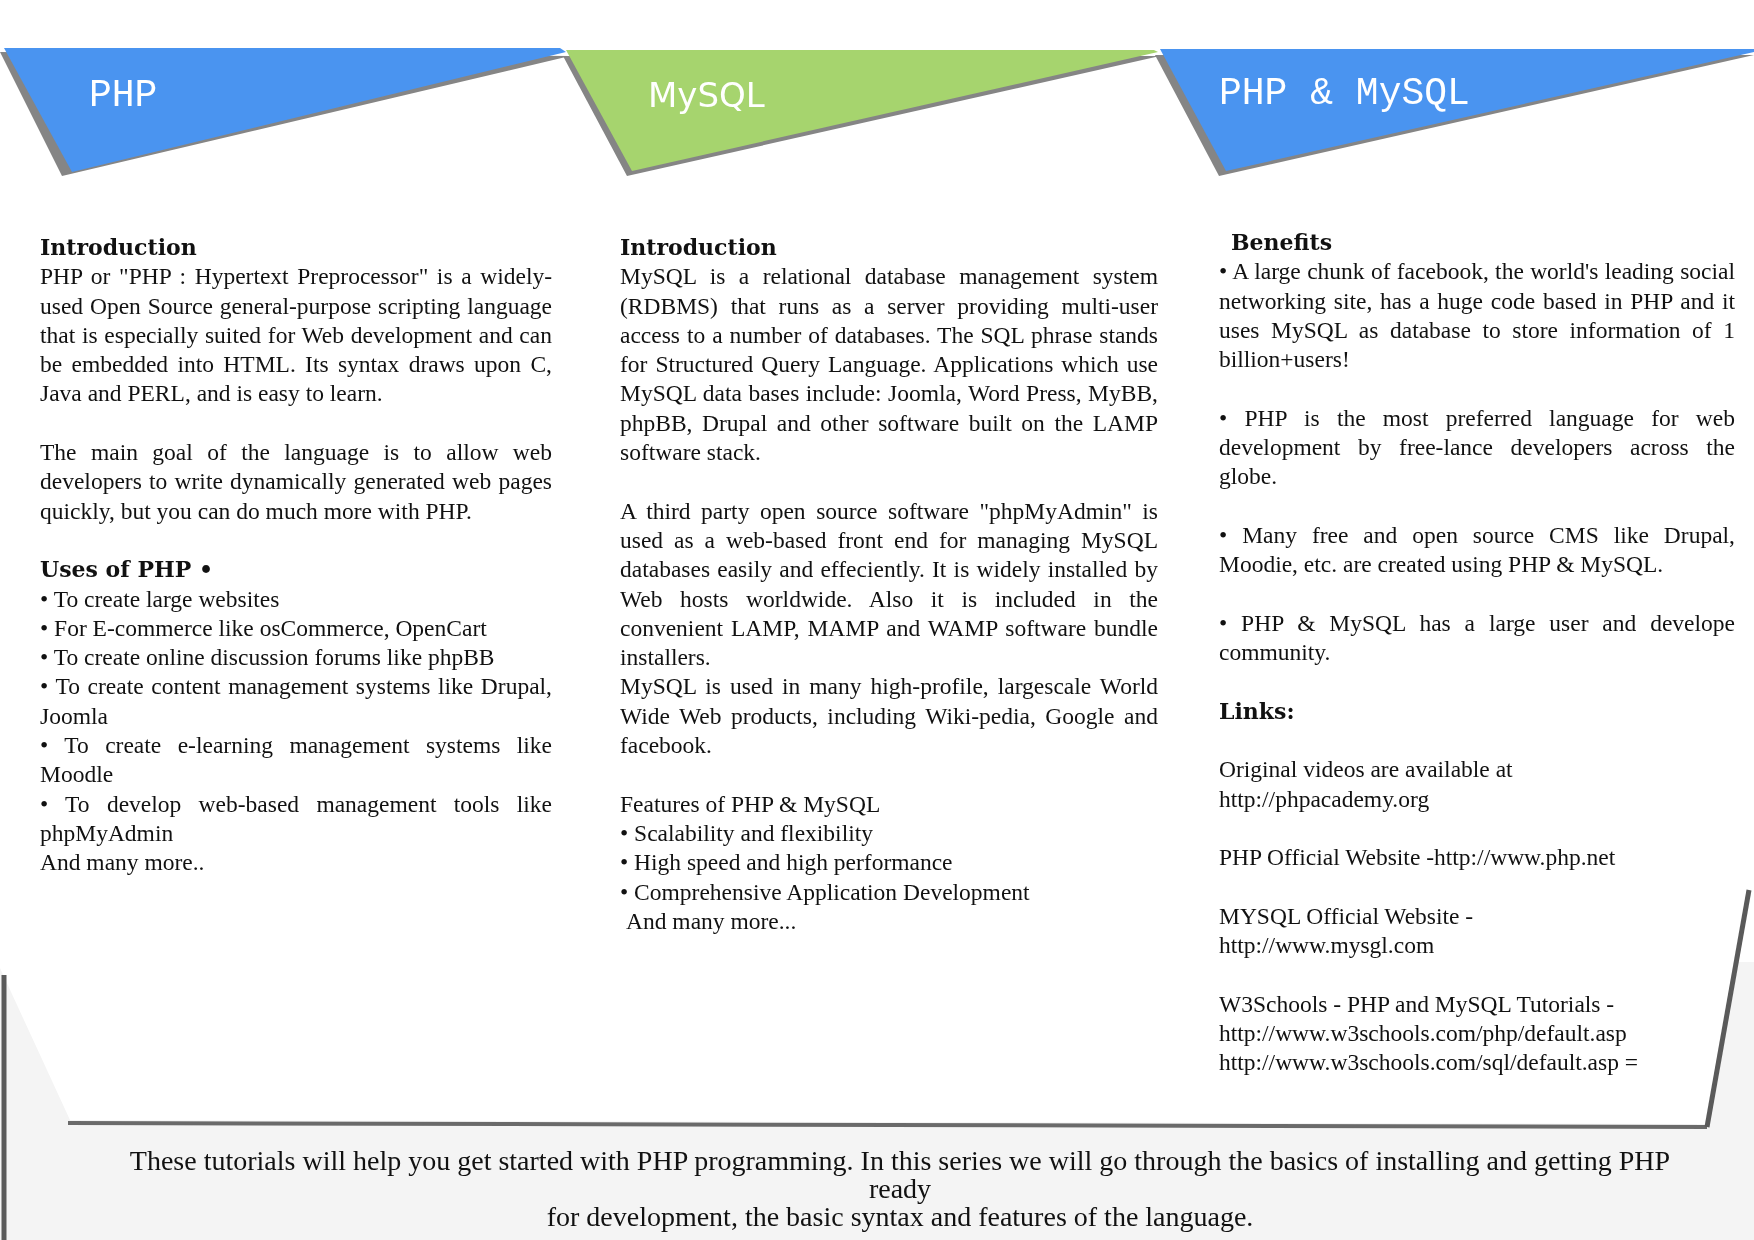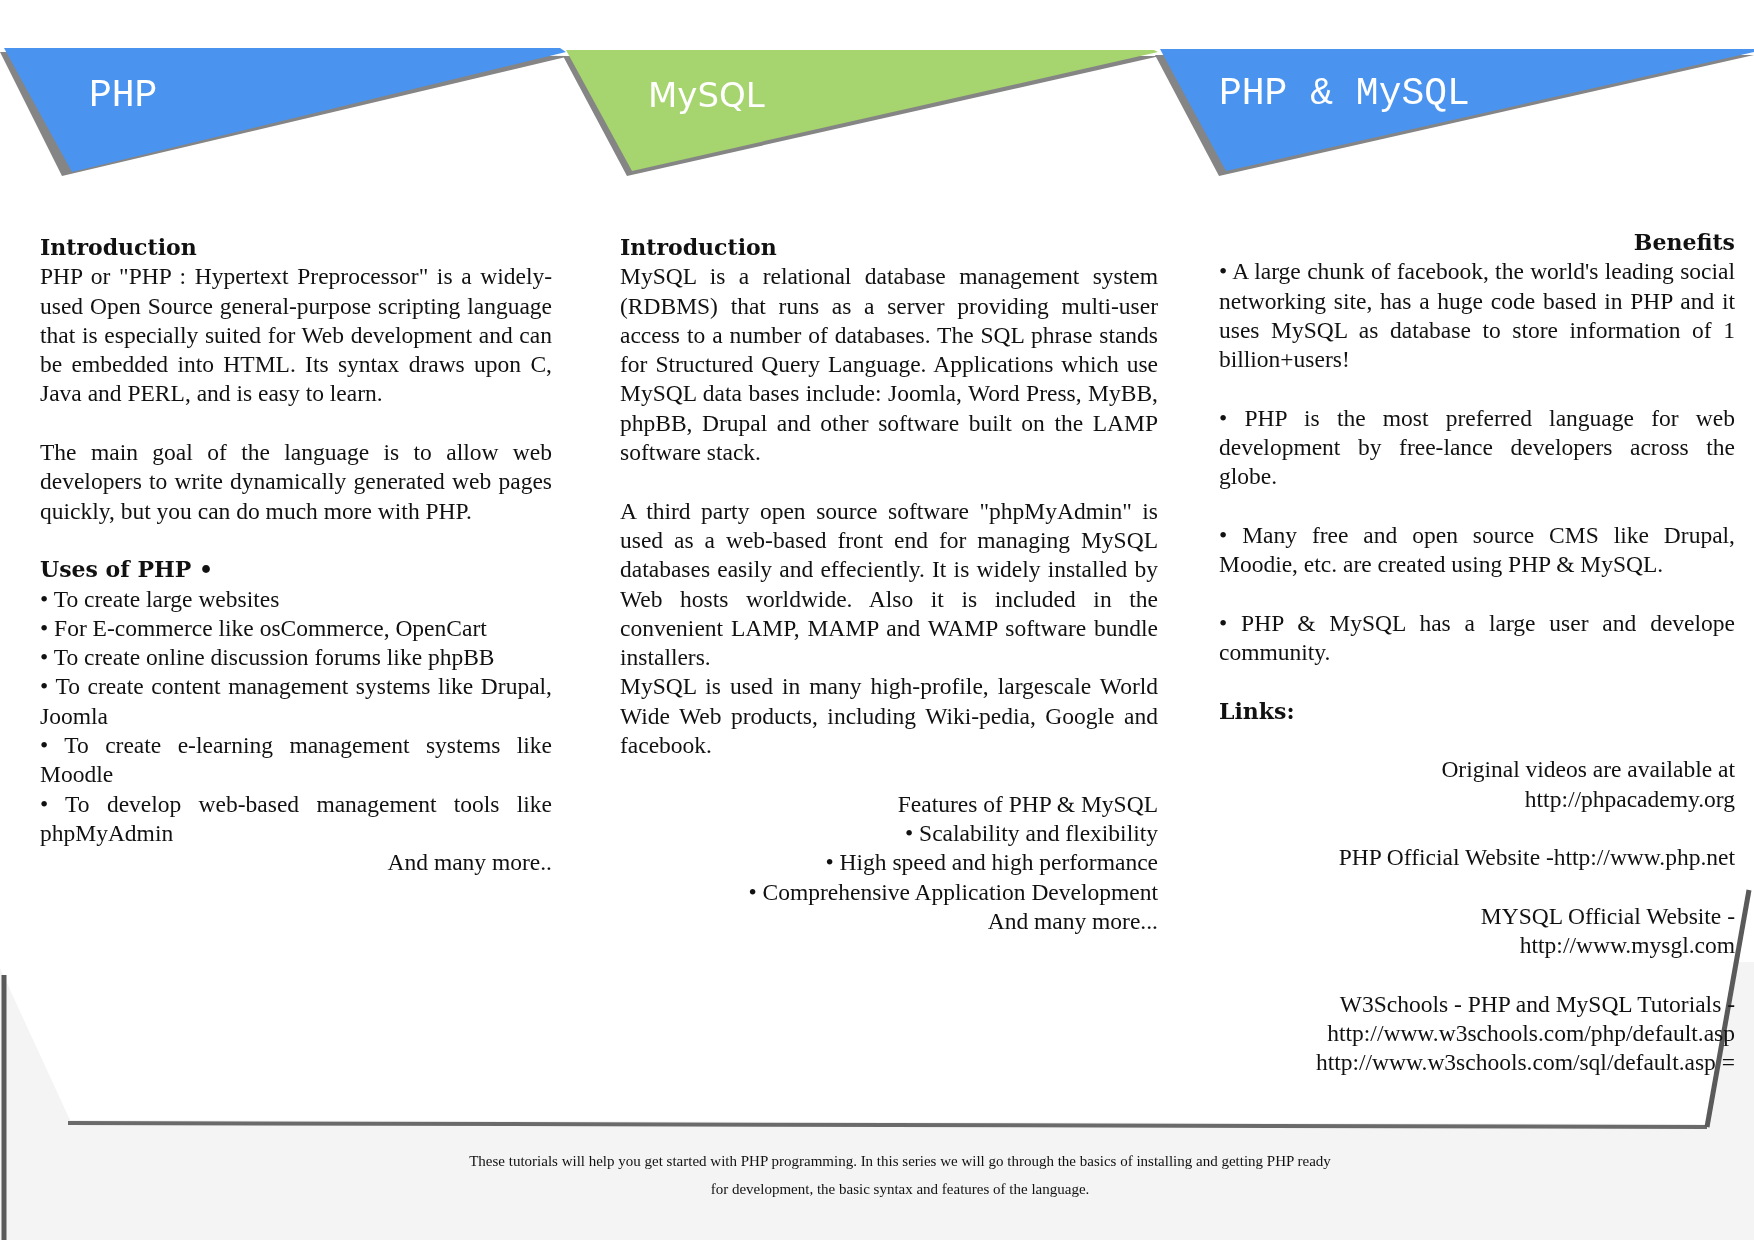--- a/index.html
+++ b/index.html
@@ -47,32 +47,32 @@
       line-height: 29.3px;
       display: block;
     }
     .para {
       display: block;
       text-align: justify;
       text-align-last: left;
     }
     .gap { display: block; height: 29.3px; }
     .item { display: block; text-align: justify; text-align-last: left; }
-    .plain { display: block; text-align: right; }
-    .indent-sm { padding-left: 12px; text-align: right; }
+    .plain { display: block; }
+    .indent-sm { padding-left: 12px; }
     .indent-xs { padding-left: 6px; }
 
     .footer-text {
       position: absolute;
       left: 120px;
       top: 1147px;
       width: 1560px;
       text-align: center;
       font-family: "Liberation Serif", serif;
-      font-size: 15px;
+      font-size: 28px;
       line-height: 28px;
     }
   </style>
 </head>
 <body>
 
 <svg id="bg-svg" viewBox="0 0 1754 1240" xmlns="http://www.w3.org/2000/svg">
 
   <rect id="footer-bg" x="0" y="960" width="1754" height="280" fill="#f4f4f4"></rect>
 

